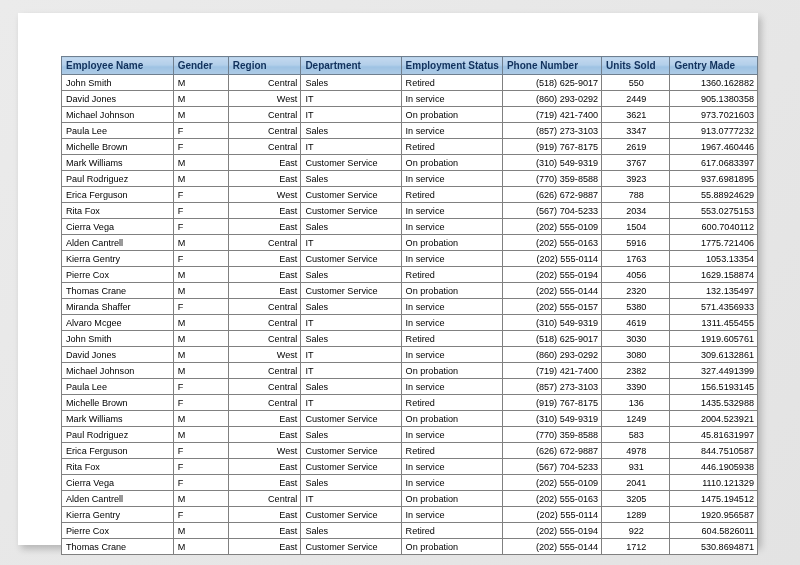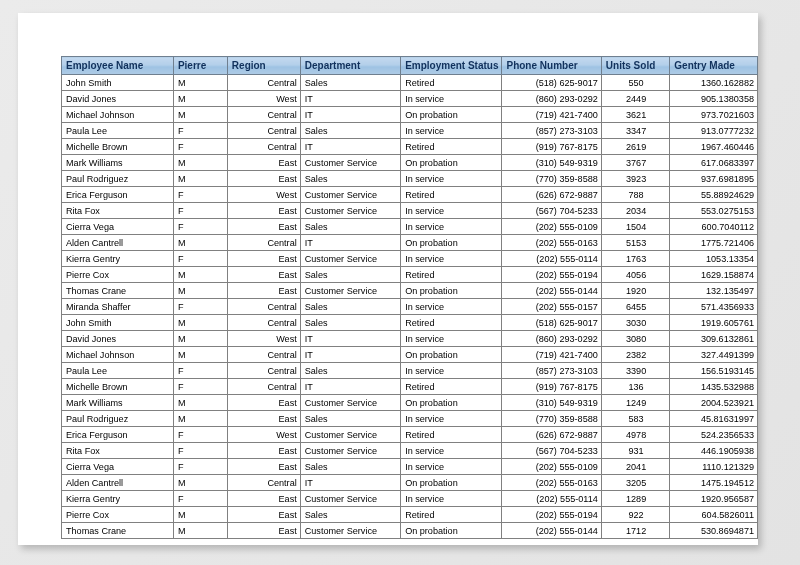--- a/index.html
+++ b/index.html
@@ -88,21 +88,21 @@
             <col class="c-region">
             <col class="c-dept">
           <col class="c-status">
             <col class="c-phone">
             <col class="c-units">
             <col class="c-profit">
         </colgroup>
         <thead>
           <tr id="header-row">
               <th>Employee Name</th>
-              <th>Pierre</th>
+              <th>Gender</th>
               <th>Region</th>
               <th>Department</th>
               <th>Employment Status</th>
               <th>Phone Number</th>
               <th>Units Sold</th>
               <th>Gentry Made</th>
             </tr>
         </thead>
         <tbody id="body-rows">
             <tr>
@@ -205,21 +205,21 @@
               <td class="al-center">1504</td>
               <td class="al-right">600.7040112</td>
             </tr>
             <tr>
               <td class="al-left">Alden Cantrell</td>
               <td class="al-left">M</td>
               <td class="al-right">Central</td>
               <td class="al-left">IT</td>
               <td class="al-left">On probation</td>
               <td class="al-right">(202) 555-0163</td>
-              <td class="al-center">5153</td>
+              <td class="al-center">5916</td>
               <td class="al-right">1775.721406</td>
             </tr>
             <tr>
               <td class="al-left">Kierra Gentry</td>
               <td class="al-left">F</td>
               <td class="al-right">East</td>
               <td class="al-left">Customer Service</td>
               <td class="al-left">In service</td>
               <td class="al-right">(202) 555-0114</td>
               <td class="al-center">1763</td>
@@ -235,32 +235,42 @@
               <td class="al-center">4056</td>
               <td class="al-right">1629.158874</td>
             </tr>
             <tr>
               <td class="al-left">Thomas Crane</td>
               <td class="al-left">M</td>
               <td class="al-right">East</td>
               <td class="al-left">Customer Service</td>
               <td class="al-left">On probation</td>
               <td class="al-right">(202) 555-0144</td>
-              <td class="al-center">1920</td>
+              <td class="al-center">2320</td>
               <td class="al-right">132.135497</td>
             </tr>
             <tr>
               <td class="al-left">Miranda Shaffer</td>
               <td class="al-left">F</td>
               <td class="al-right">Central</td>
               <td class="al-left">Sales</td>
               <td class="al-left">In service</td>
               <td class="al-right">(202) 555-0157</td>
-              <td class="al-center">6455</td>
+              <td class="al-center">5380</td>
               <td class="al-right">571.4356933</td>
+            </tr>
+            <tr>
+              <td class="al-left">Alvaro Mcgee</td>
+              <td class="al-left">M</td>
+              <td class="al-right">Central</td>
+              <td class="al-left">IT</td>
+              <td class="al-left">In service</td>
+              <td class="al-right">(310) 549-9319</td>
+              <td class="al-center">4619</td>
+              <td class="al-right">1311.455455</td>
             </tr>
             <tr>
               <td class="al-left">John Smith</td>
               <td class="al-left">M</td>
               <td class="al-right">Central</td>
               <td class="al-left">Sales</td>
               <td class="al-left">Retired</td>
               <td class="al-right">(518) 625-9017</td>
               <td class="al-center">3030</td>
               <td class="al-right">1919.605761</td>
@@ -326,21 +336,21 @@
               <td class="al-right">45.81631997</td>
             </tr>
             <tr>
               <td class="al-left">Erica Ferguson</td>
               <td class="al-left">F</td>
               <td class="al-right">West</td>
               <td class="al-left">Customer Service</td>
               <td class="al-left">Retired</td>
               <td class="al-right">(626) 672-9887</td>
               <td class="al-center">4978</td>
-              <td class="al-right">524.2356533</td>
+              <td class="al-right">844.7510587</td>
             </tr>
             <tr>
               <td class="al-left">Rita Fox</td>
               <td class="al-left">F</td>
               <td class="al-right">East</td>
               <td class="al-left">Customer Service</td>
               <td class="al-left">In service</td>
               <td class="al-right">(567) 704-5233</td>
               <td class="al-center">931</td>
               <td class="al-right">446.1905938</td>

